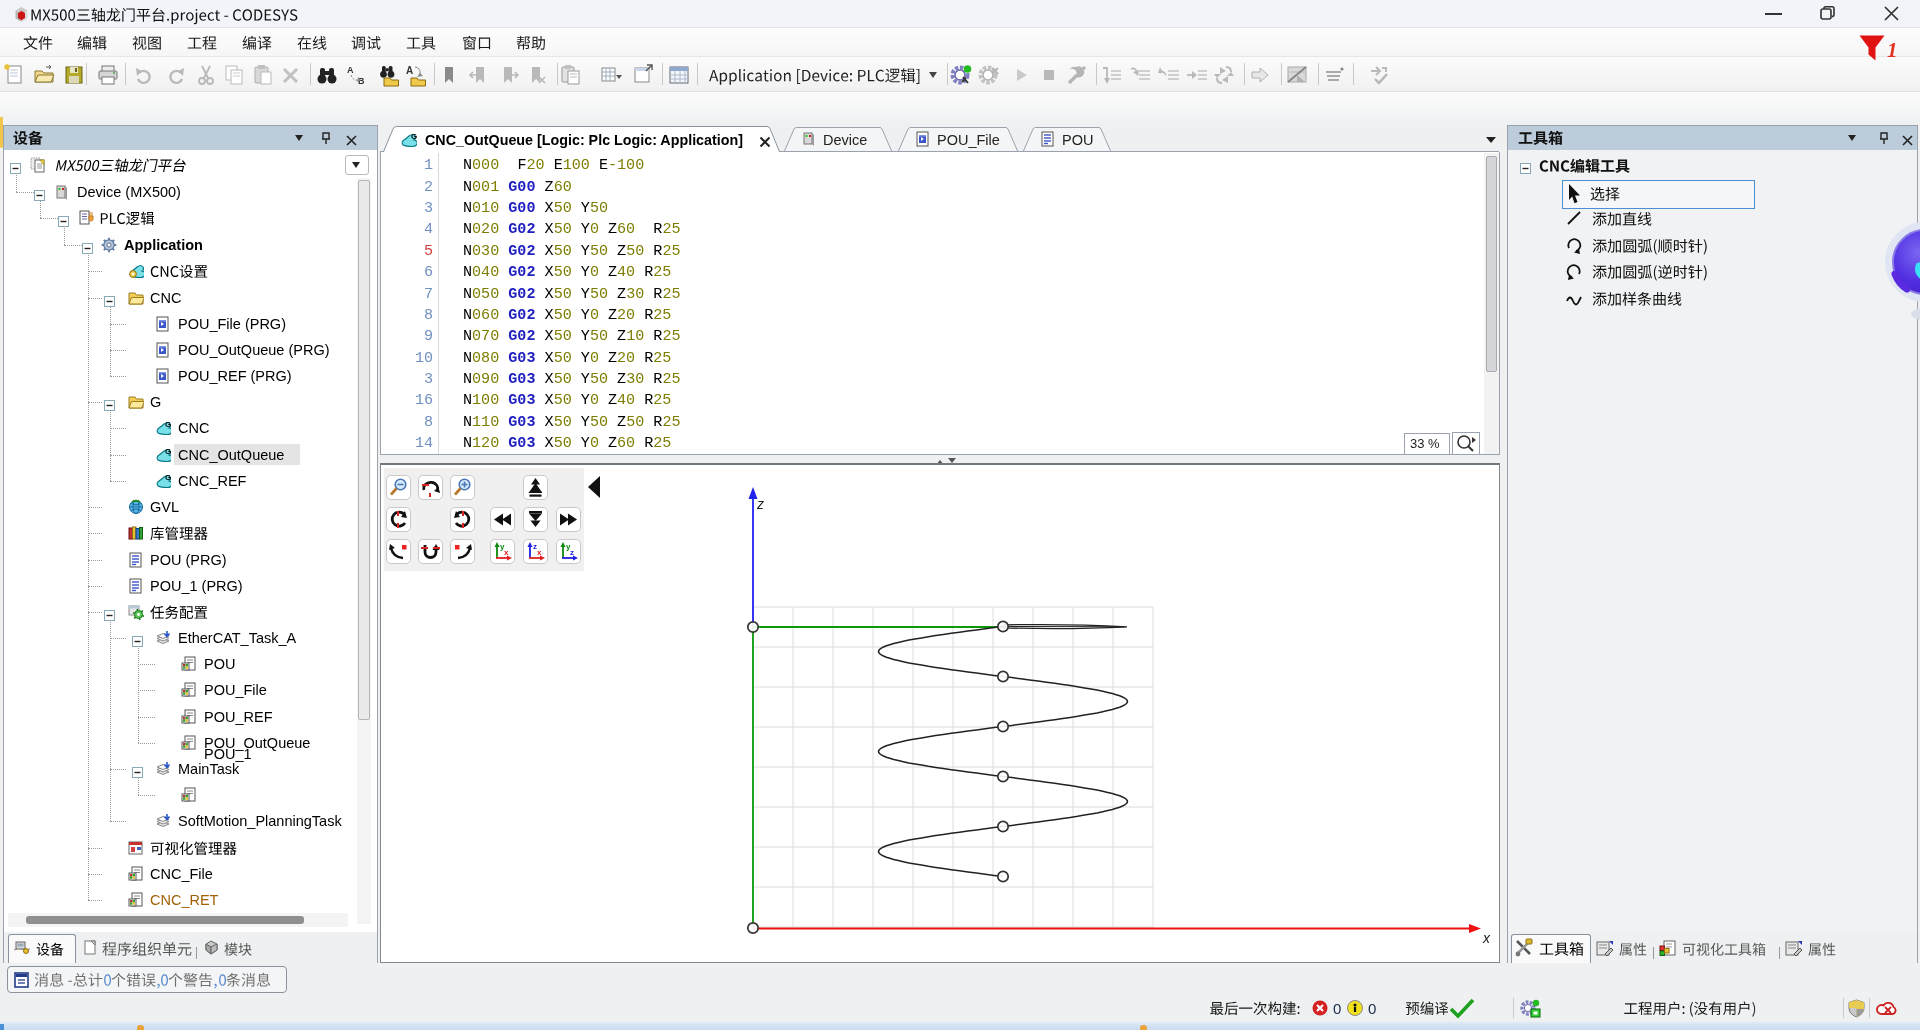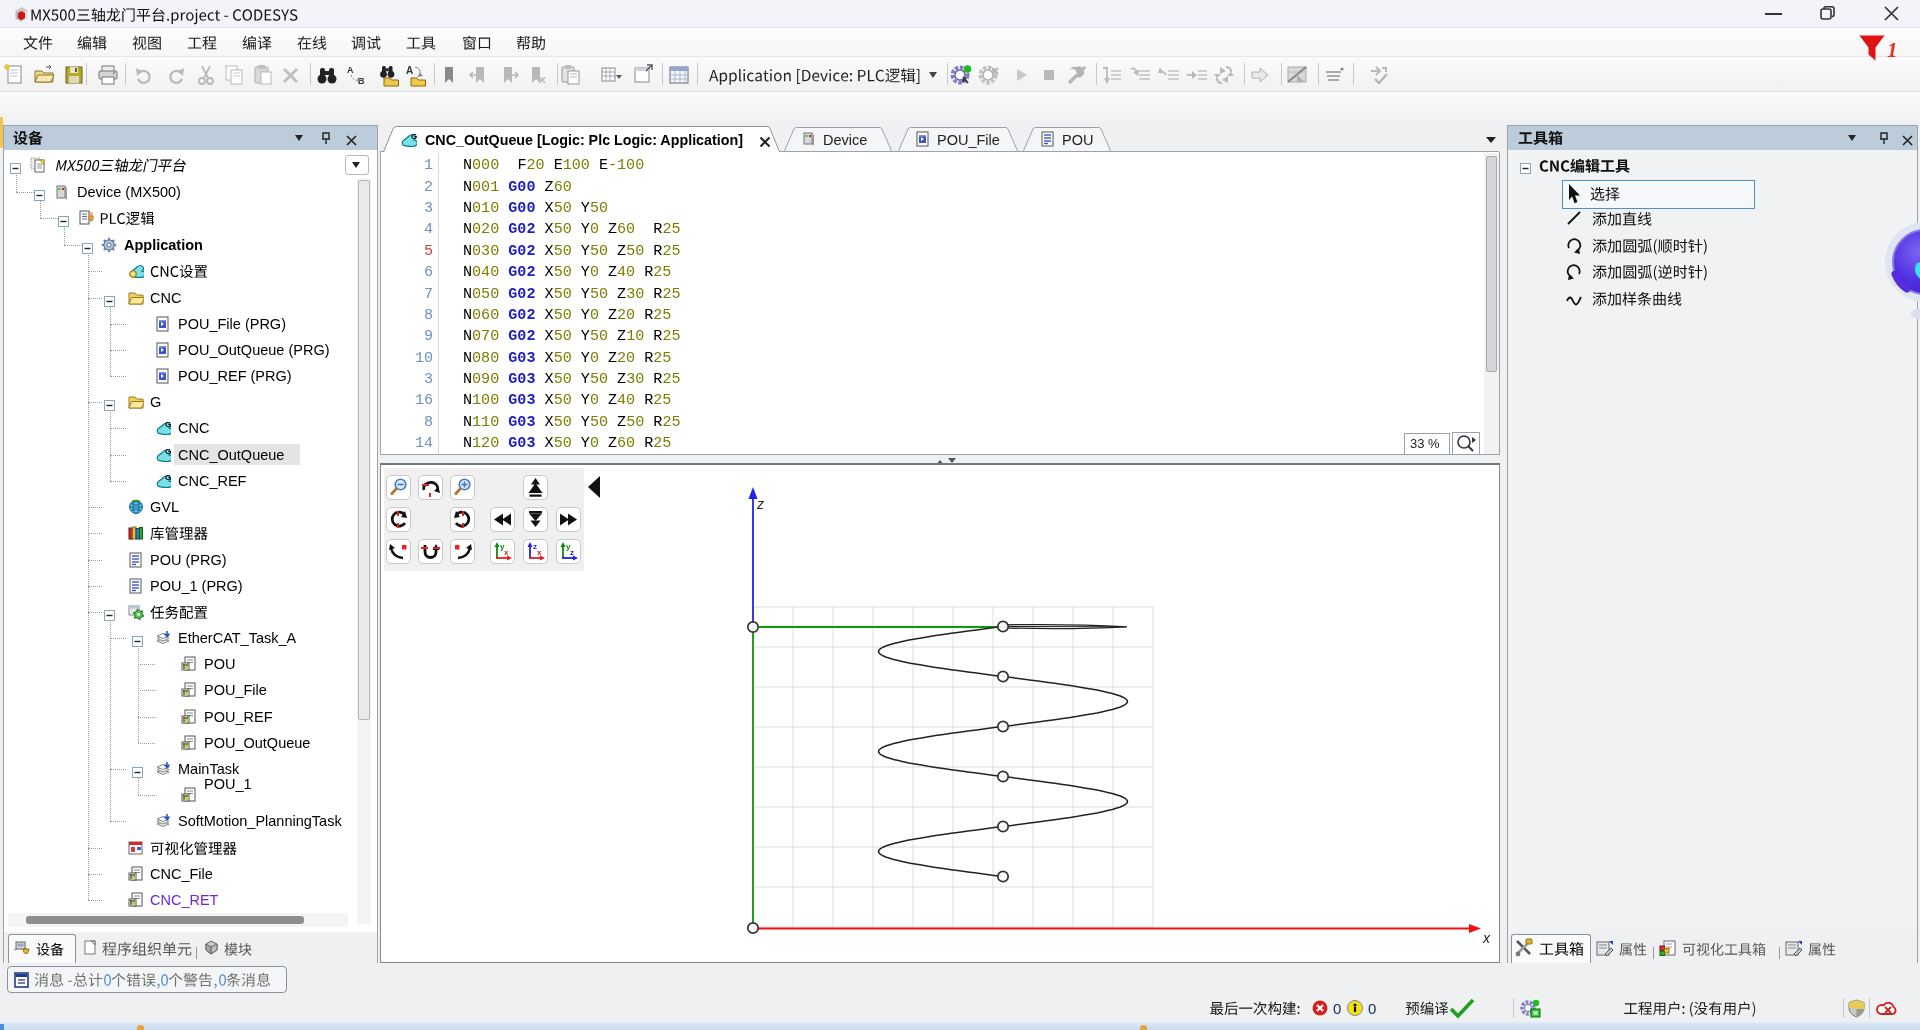--- a/index.html
+++ b/index.html
@@ -569,21 +569,21 @@
     <div style="position:absolute;left:181px;top:787.0px;width:16px;height:16px;"><svg width="16" height="16">
         <rect x="4" y="1" width="10" height="13" fill="#fff" stroke="#555"></rect>
         <line x1="6" y1="4" x2="12" y2="4" stroke="#888"></line>
         <line x1="6" y1="6.5" x2="12" y2="6.5" stroke="#888"></line>
         <rect x="1" y="7" width="7" height="7" fill="#fff" stroke="#555"></rect>
         <rect x="2" y="8" width="2.4" height="2.4" fill="#c03030"></rect>
         <rect x="4.6" y="8" width="2.4" height="2.4" fill="#30a030"></rect>
         <rect x="2" y="10.4" width="2.4" height="2.4" fill="#30a030"></rect>
         <rect x="4.6" y="10.4" width="2.4" height="2.4" fill="#e8c030"></rect>
       </svg></div>
-    <div style="position:absolute;left:204.0px;top:774px;height:20.3px;line-height:20.3px;font-family:'Liberation Sans',sans-serif;font-size:14.5px;font-weight:normal;color:#000;white-space:pre;">POU_1</div>
+    <div style="position:absolute;left:204.0px;top:744px;height:20.3px;line-height:20.3px;font-family:'Liberation Sans',sans-serif;font-size:14.5px;font-weight:normal;color:#000;white-space:pre;">POU_1</div>
     <div style="position:absolute;left:155px;top:813.0px;width:16px;height:16px;"><svg width="16" height="16">
         <path d="M2,11 l6,2.5 l6,-2.5 l-6,-2.5 z" fill="#e8e8e8" stroke="#888"></path>
         <path d="M2,8.5 l6,2.5 l6,-2.5 l-6,-2.5 z" fill="#f2f2f2" stroke="#888"></path>
         <path d="M2,6 l6,2.5 l6,-2.5 l-6,-2.5 z" fill="#fafafa" stroke="#888"></path>
         <path d="M12,1 v5 m-2.5,-2.5 l2.5,3 l2.5,-3" stroke="#2858c8" stroke-width="1.6" fill="none"></path>
       </svg></div>
     <div style="position:absolute;left:178.0px;top:810.9px;height:20.3px;line-height:20.3px;font-family:'Liberation Sans',sans-serif;font-size:14.5px;font-weight:normal;color:#000;white-space:pre;">SoftMotion_PlanningTask</div>
     <div style="position:absolute;left:128px;top:840.0px;width:16px;height:16px;"><svg width="16" height="16">
         <rect x="1" y="2" width="13" height="12" fill="#fff" stroke="#666"></rect>
         <rect x="1" y="2" width="13" height="3" fill="#c83030"></rect>
@@ -607,21 +607,21 @@
     <div style="position:absolute;left:128px;top:892.0px;width:16px;height:16px;"><svg width="16" height="16">
         <rect x="4" y="1" width="10" height="13" fill="#fff" stroke="#555"></rect>
         <line x1="6" y1="4" x2="12" y2="4" stroke="#888"></line>
         <line x1="6" y1="6.5" x2="12" y2="6.5" stroke="#888"></line>
         <rect x="1" y="7" width="7" height="7" fill="#fff" stroke="#555"></rect>
         <rect x="2" y="8" width="2.4" height="2.4" fill="#c03030"></rect>
         <rect x="4.6" y="8" width="2.4" height="2.4" fill="#30a030"></rect>
         <rect x="2" y="10.4" width="2.4" height="2.4" fill="#30a030"></rect>
         <rect x="4.6" y="10.4" width="2.4" height="2.4" fill="#e8c030"></rect>
       </svg></div>
-    <div style="position:absolute;left:150.0px;top:889.9px;height:20.3px;line-height:20.3px;font-family:'Liberation Sans',sans-serif;font-size:14.5px;font-weight:normal;color:#6d28d9;white-space:pre;">CNC_RET</div>
+    <div style="position:absolute;left:150.0px;top:889.9px;height:20.3px;line-height:20.3px;font-family:'Liberation Sans',sans-serif;font-size:14.5px;font-weight:normal;color:#a16207;white-space:pre;">CNC_RET</div>
     <div style="position:absolute;left:3px;top:932px;width:375px;height:31px;background:#eef0f1;border-left:1px solid #9aa3ad;border-right:1px solid #9aa3ad;"></div>
     <div style="position:absolute;left:8px;top:934px;width:68px;height:29px;background:#fafafa;border:1px solid #8a939d;border-bottom:none;border-radius:3px 3px 0 0;"></div>
     <div style="position:absolute;left:13px;top:940px;width:18px;height:16px;"><svg width="18" height="16">
         <path d="M1,10 q4,-3 8,-1 q4,2 8,0" stroke="#888" fill="none"></path>
         <rect x="3" y="2" width="9" height="7" fill="#d8d8d8" stroke="#666"></rect>
         <rect x="4.5" y="3.5" width="6" height="3" fill="#9ab"></rect>
         <circle cx="13" cy="11" r="2.5" fill="#e8c030" stroke="#907010"></circle>
       </svg></div>
     <div style="position:absolute;left:36.0px;top:938.1px;"><svg width="28" height="21" viewBox="0 0 28.0 20.3" style="overflow:visible">
         <path fill="#000" d="M1.7 5.4C2.5 6 3.4 7 3.8 7.6L4.5 6.8C4.1 6.3 3.1 5.3 2.4 4.7ZM0.6 8.9V9.9H2.6V14.9C2.6 15.6 2.1 16 1.9 16.2C2.1 16.4 2.4 16.8 2.5 17.1C2.7 16.8 3 16.5 5.5 14.7C5.4 14.5 5.2 14.1 5.2 13.8L3.6 14.9V8.9ZM6.9 5V6.5C6.9 7.6 6.6 8.7 4.7 9.6C4.9 9.7 5.3 10.2 5.4 10.4C7.4 9.4 7.9 7.9 7.9 6.6V6H10.3V8.2C10.3 9.3 10.5 9.7 11.5 9.7C11.7 9.7 12.4 9.7 12.6 9.7C12.9 9.7 13.1 9.7 13.3 9.6C13.3 9.4 13.2 9 13.2 8.7C13 8.7 12.8 8.8 12.6 8.8C12.4 8.8 11.7 8.8 11.6 8.8C11.4 8.8 11.3 8.6 11.3 8.2V5ZM11.3 11.6C10.8 12.8 10 13.7 9.1 14.4C8.1 13.7 7.4 12.7 6.9 11.6ZM5.4 10.7V11.6H6.1L5.9 11.7C6.5 13 7.3 14.1 8.3 15C7.2 15.7 6 16.2 4.8 16.5C5 16.7 5.2 17.1 5.3 17.4C6.6 17 7.9 16.5 9.1 15.7C10.1 16.5 11.4 17.1 12.8 17.4C13 17.1 13.3 16.7 13.5 16.5C12.1 16.2 10.9 15.7 9.9 15C11.1 14 12.1 12.7 12.6 10.9L12 10.6L11.8 10.7Z M23.6 6.6C22.9 7.3 22 7.9 21 8.5C20 8 19.2 7.4 18.6 6.8L18.8 6.6ZM19.2 4.4C18.5 5.7 17.1 7.1 15.1 8C15.3 8.2 15.6 8.5 15.8 8.8C16.6 8.4 17.3 7.9 17.9 7.4C18.4 8 19.1 8.5 19.9 9C18.2 9.7 16.2 10.2 14.4 10.4C14.6 10.7 14.8 11.1 14.9 11.4C16.9 11.1 19.1 10.5 21 9.6C22.7 10.4 24.8 10.9 27 11.2C27.1 10.9 27.4 10.5 27.6 10.3C25.6 10 23.7 9.6 22.1 9C23.4 8.2 24.6 7.2 25.3 6.1L24.6 5.6L24.4 5.7H19.6C19.9 5.3 20.1 5 20.3 4.7ZM17.5 14.4H20.4V16H17.5ZM17.5 13.6V12.2H20.4V13.6ZM24.4 14.4V16H21.5V14.4ZM24.4 13.6H21.5V12.2H24.4ZM16.4 11.2V17.4H17.5V16.9H24.4V17.3H25.6V11.2Z"></path>

